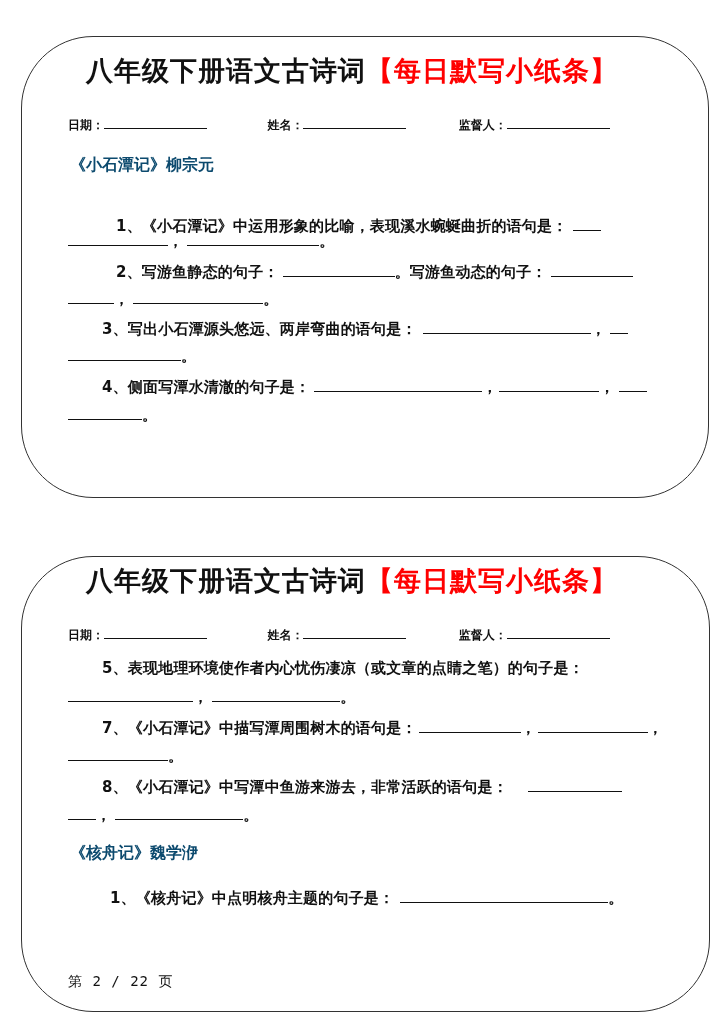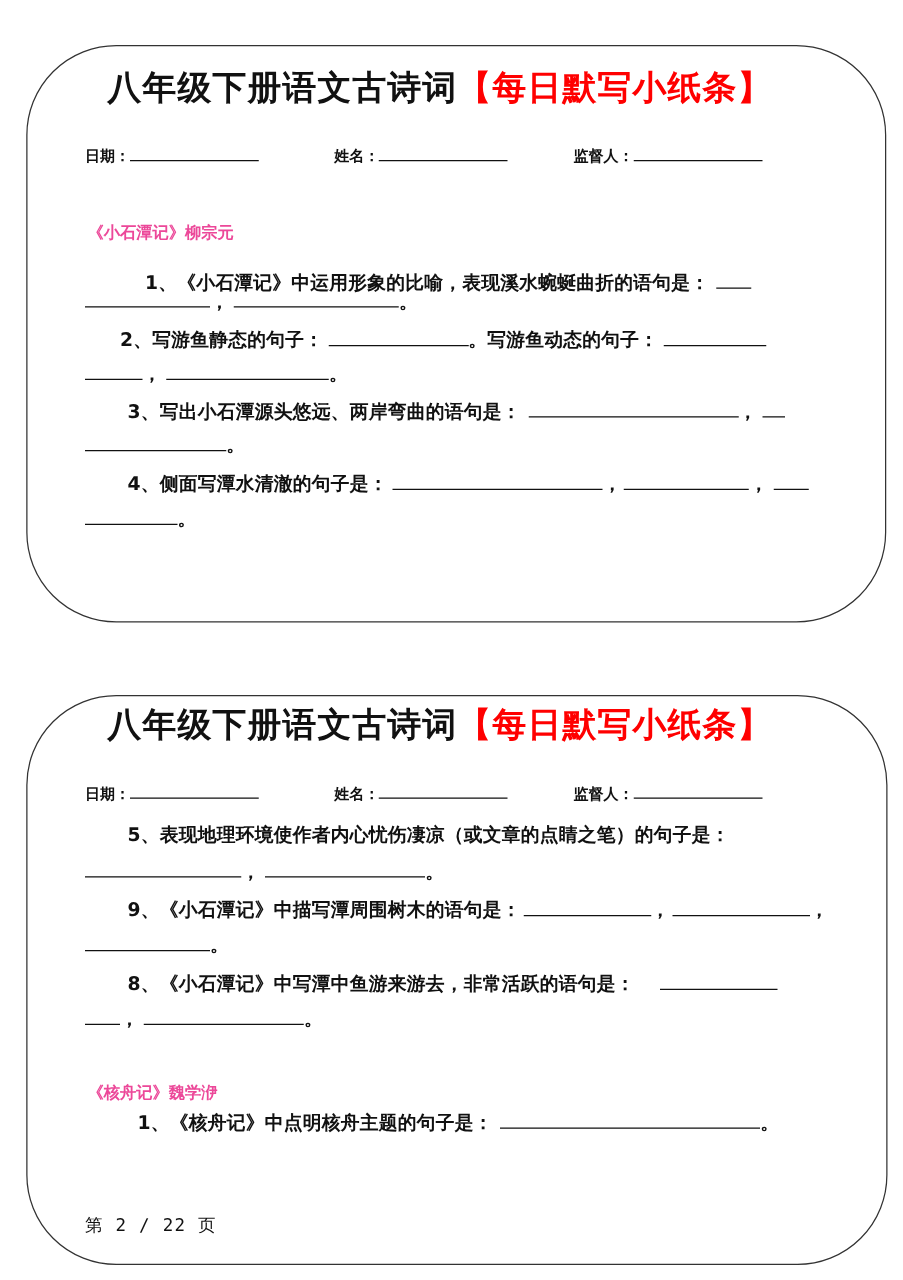--- a/index.html
+++ b/index.html
@@ -26,21 +26,21 @@
   }
   .title .t-black { color: #111111; }
   .title .t-red { color: #ff0000; }
 
   .meta { font-size: 12px; font-weight: bold; line-height: 20px; }
   .blank {
     display: inline-block; border-bottom: 1.5px solid #111; height: 14px;
     vertical-align: baseline;
   }
   .section {
-    font-size: 13px; font-weight: bold; color: #ec4899; line-height: 20px; margin-top: 22px;
+    font-size: 16px; font-weight: bold; color: #0c4a6e; line-height: 20px;
   }
   .q { font-size: 15px; font-weight: bold; line-height: 20px; letter-spacing: 0.2px; }
   .q .blank { height: 15px; }
   .footer { font-size: 14px; line-height: 18px; font-family: "DejaVu Sans Mono", "Liberation Mono", monospace; letter-spacing: 1px; }
 </style>
 </head>
 <body>
 
 <div id="card1" class="card"></div>
 
@@ -58,21 +58,21 @@
 
 <div class="abs section" style="left:70px; top:155px;">《小石潭记》柳宗元</div>
 
 <div class="abs q" style="left:116px; top:203px;margin-top:12px;">
   <span>1、《小石潭记》中运用形象的比喻，表现溪水蜿蜒曲折的语句是：</span><span class="blank" style="width:28px;margin-left:6px;"></span>
 </div>
 <div class="abs q" style="left:68px; top:230px;">
   <span class="blank" style="width:100px;"></span><span>，</span><span class="blank" style="width:132px;margin-left:4px;"></span><span>。</span>
 </div>
 
-<div class="abs q" style="left:96px; top:261px;">
+<div class="abs q" style="left:116px; top:261px;">
   <span>2、写游鱼静态的句子：</span><span class="blank" style="width:112px;margin-left:4px;"></span><span>。写游鱼动态的句子：</span><span class="blank" style="width:82px;margin-left:4px;"></span>
 </div>
 <div class="abs q" style="left:68px; top:288px;">
   <span class="blank" style="width:46px;"></span><span>，</span><span class="blank" style="width:130px;margin-left:4px;"></span><span>。</span>
 </div>
 
 <div class="abs q" style="left:102px; top:318px;">
   <span>3、写出小石潭源头悠远、两岸弯曲的语句是：</span><span class="blank" style="width:168px;margin-left:6px;"></span><span>，</span><span class="blank" style="width:18px;margin-left:4px;"></span>
 </div>
 <div class="abs q" style="left:68px; top:345px;">
@@ -101,21 +101,21 @@
 </div>
 
 <div class="abs q" style="left:102px; top:658px;text-align:right;">
   <span>5、表现地理环境使作者内心忧伤凄凉（或文章的点睛之笔）的句子是：</span>
 </div>
 <div class="abs q" style="left:68px; top:686px;">
   <span class="blank" style="width:125px;"></span><span>，</span><span class="blank" style="width:128px;margin-left:4px;"></span><span>。</span>
 </div>
 
 <div class="abs q" style="left:102px; top:717px;">
-  <span>9、《小石潭记》中描写潭周围树木的语句是：</span><span class="blank" style="width:102px;margin-left:2px;"></span><span>，</span><span class="blank" style="width:110px;margin-left:2px;"></span><span>，</span>
+  <span>7、《小石潭记》中描写潭周围树木的语句是：</span><span class="blank" style="width:102px;margin-left:2px;"></span><span>，</span><span class="blank" style="width:110px;margin-left:2px;"></span><span>，</span>
 </div>
 <div class="abs q" style="left:68px; top:745px;">
   <span class="blank" style="width:100px;"></span><span>。</span>
 </div>
 
 <div class="abs q" style="left:102px; top:776px;">
   <span>8、《小石潭记》中写潭中鱼游来游去，非常活跃的语句是：</span><span class="blank" style="width:94px;margin-left:20px;"></span>
 </div>
 <div class="abs q" style="left:68px; top:804px;">
   <span class="blank" style="width:28px;"></span><span>，</span><span class="blank" style="width:128px;margin-left:4px;"></span><span>。</span>

